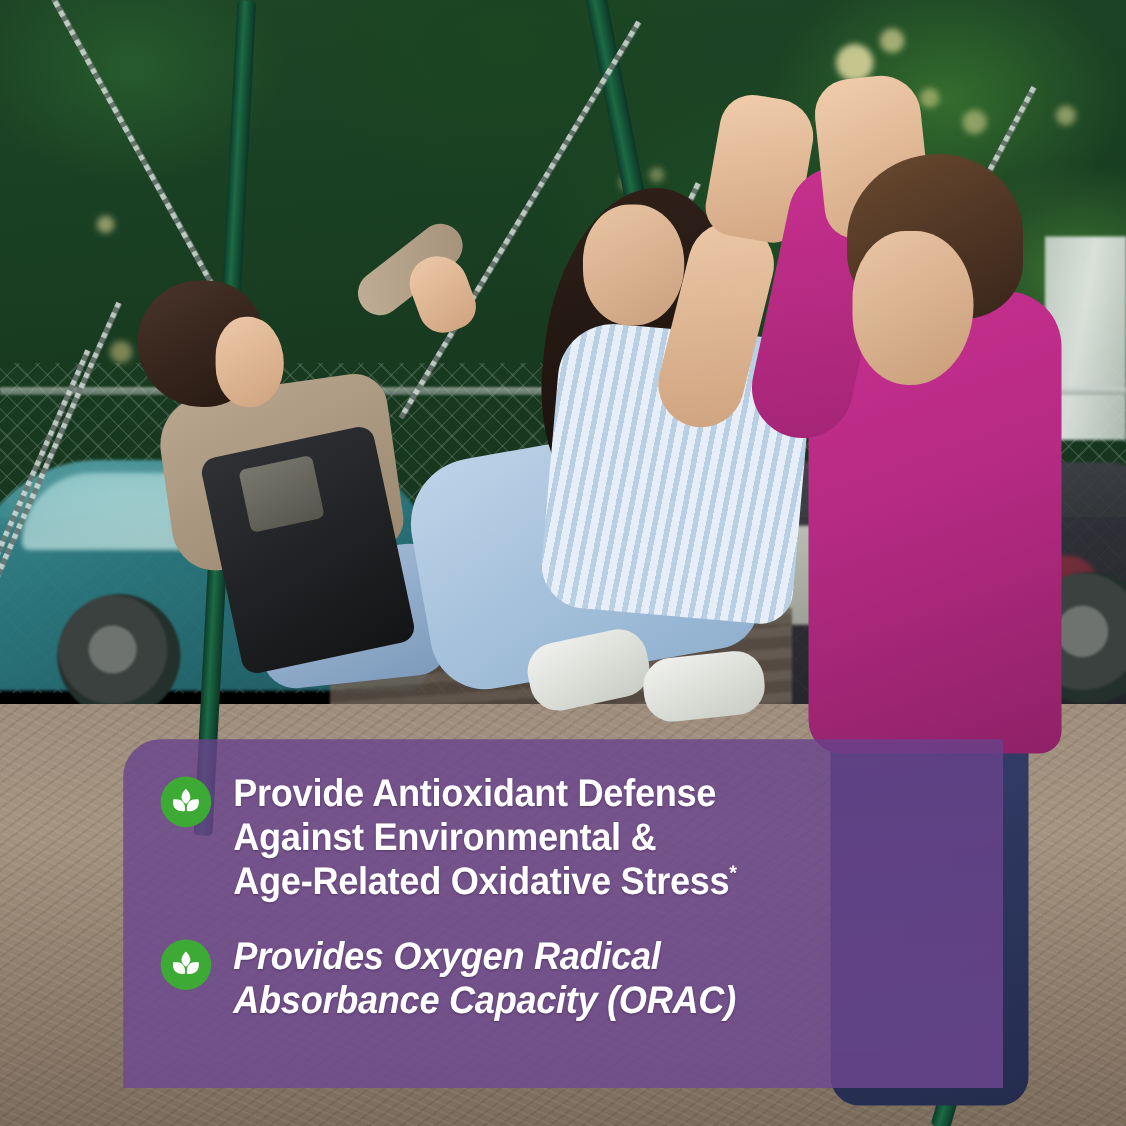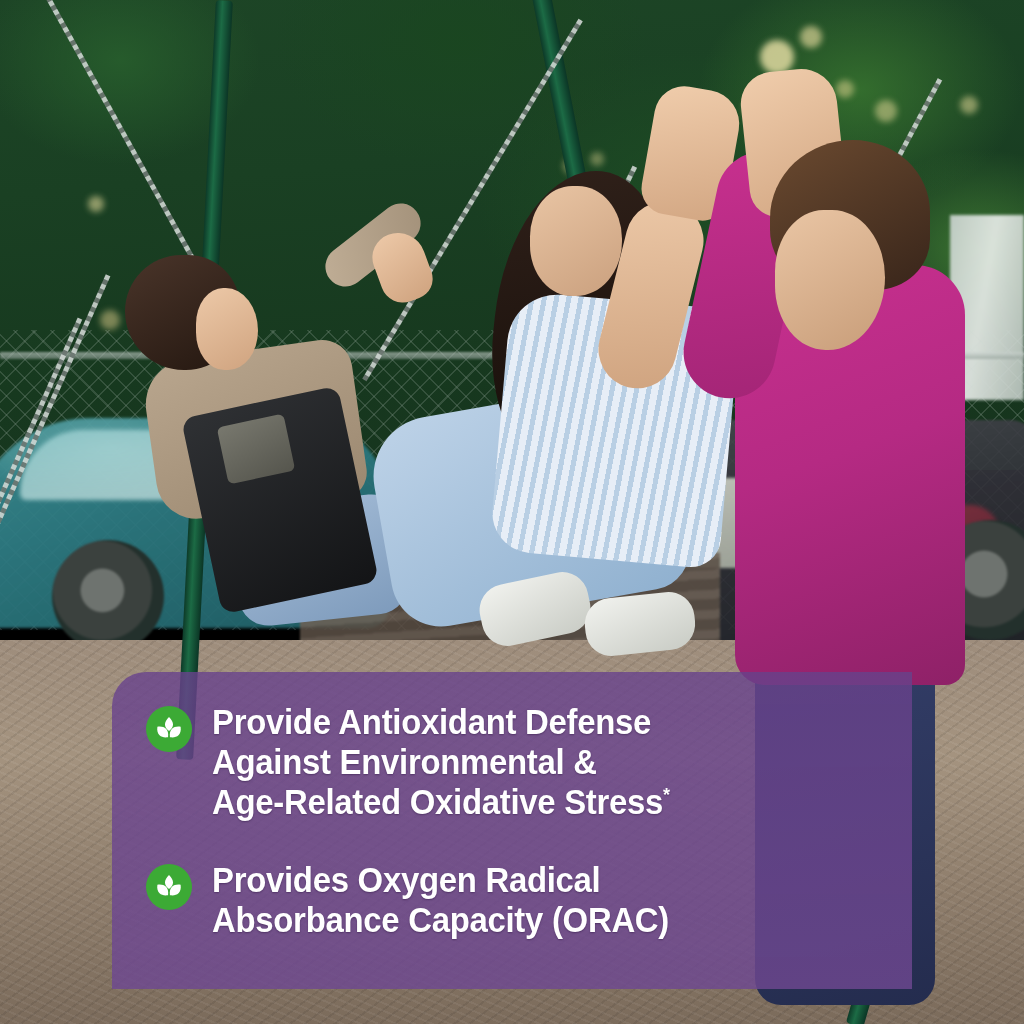--- a/index.html
+++ b/index.html
@@ -152,21 +152,21 @@
   
   .claims-panel{
     position:absolute; left:112px; top:672px; width:800px; height:317px;
     background:linear-gradient(180deg, rgba(104,66,140,.80) 0%, rgba(110,72,145,.82) 100%);
     border-top-left-radius:34px; border-top-right-radius:0;
     backdrop-filter:saturate(.9);
   }
   .claims-inner{ position:absolute; inset:0; padding:30px 0 0 34px; }
 
   .claim{ display:flex; align-items:flex-start; }
-  .claim + .claim{ margin-top:38px; }
+  .claim + .claim{ margin-top:28px;font-style:italic; }
 
   .leaf-badge{
     flex:0 0 auto; width:46px; height:46px; border-radius:50%;
     background:#3caa35; display:flex; align-items:center; justify-content:center;
     margin-top:4px;
   }
   .leaf-badge svg{ width:30px; height:30px; display:block; }
 
   .claim-text{
     margin-left:20px; color:#fff;

